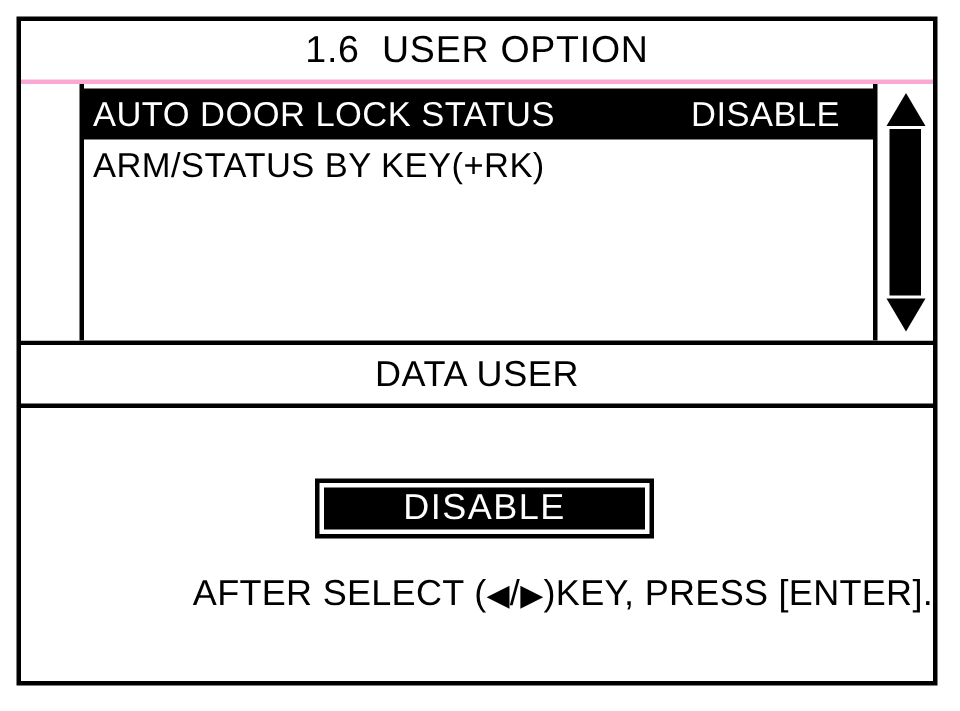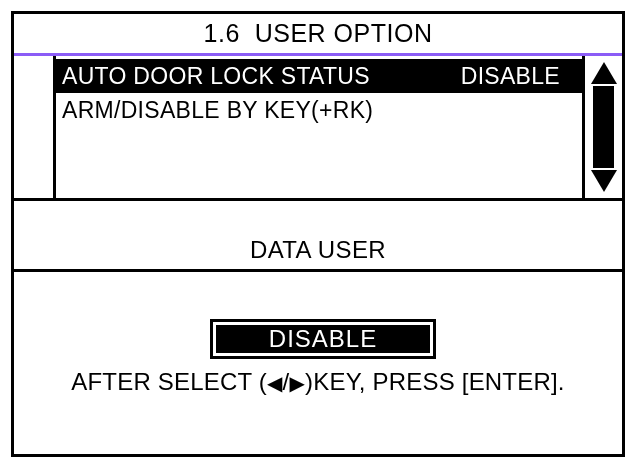--- a/index.html
+++ b/index.html
@@ -30,39 +30,39 @@
   }
 
   
   .title-bar {
     position: absolute;
     left: 0;
     top: 0;
     right: 0;
     height: 42px;
     box-sizing: border-box;
-    border-bottom: 3px solid #8b5cf6;
+    border-bottom: 3px solid #f9a8d4;
     display: flex;
     align-items: center;
     justify-content: center;
     background: #fff;
   }
   .title-text {
     font-size: 25px;
     letter-spacing: 0.5px;
     white-space: pre;
   }
 
   
   .list-panel {
     position: absolute;
     left: 0;
     top: 42px;
     right: 0;
-    height: 145px;
+    height: 174px;
     box-sizing: border-box;
     border-bottom: 3px solid #000;
     background: #fff;
     display: flex;
   }
   .gutter {
     width: 42px;
     box-sizing: border-box;
     border-right: 3px solid #000;
     flex: 0 0 auto;
@@ -182,22 +182,22 @@
     display: flex;
     align-items: center;
     justify-content: center;
     font-size: 24px;
     letter-spacing: 1px;
   }
   .hint {
     position: absolute;
     left: 0;
     right: 0;
-    top: 96px;
-    text-align: center;
+    top: 110px;
+    text-align: right;
     font-size: 24px;
     letter-spacing: 0.2px;
     white-space: nowrap;
   }
   .hint .tri {
     font-size: 20px;
     line-height: 1;
   }
 </style>
 </head>
@@ -214,21 +214,21 @@
     <div class="gutter"></div>
 
     <div class="rows">
 
       <div class="row r1 selected">
         <span class="row-label">AUTO DOOR LOCK STATUS</span>
         <span class="row-value">DISABLE</span>
       </div>
 
       <div class="row r2">
-        <span class="row-label">ARM/DISABLE BY KEY(+RK)</span>
+        <span class="row-label">ARM/STATUS BY KEY(+RK)</span>
       </div>
 
     </div>
 
     <div class="scrollbar">
       <div class="sb-arrow up"></div>
       <div class="sb-thumb"></div>
       <div class="sb-arrow down"></div>
     </div>
 

